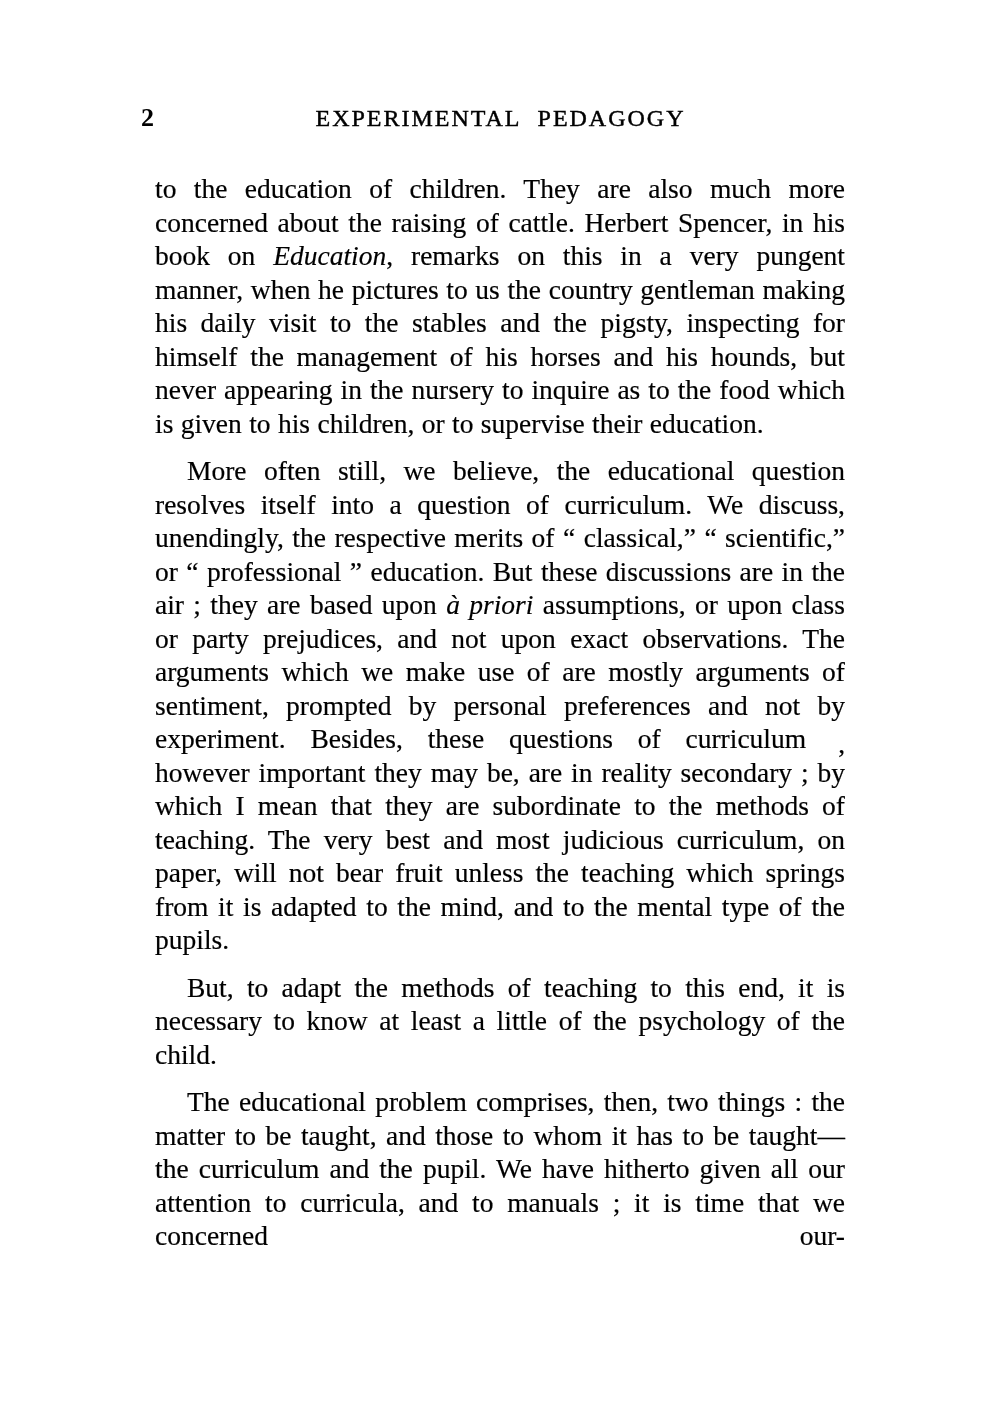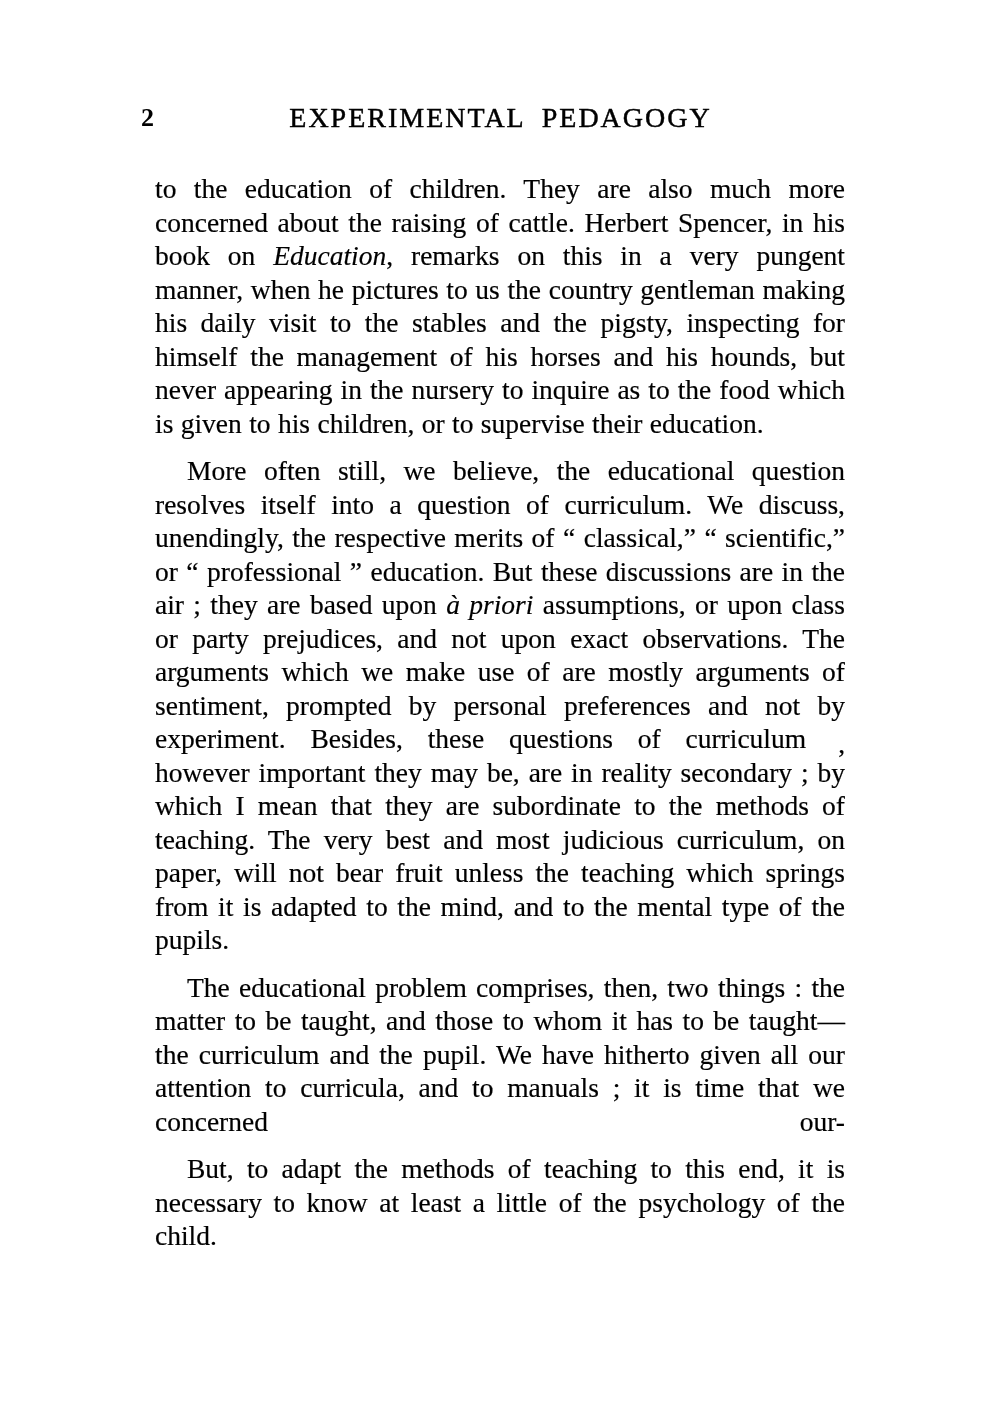--- a/index.html
+++ b/index.html
@@ -33,21 +33,21 @@
     font-weight: 700;
     line-height: 30px;
     letter-spacing: 0px;
   }
   .running-title {
     position: absolute;
     left: 0;
     top: 0;
     width: 717px;
     text-align: center;
-    font-size: 28px;
+    font-size: 24px;
     line-height: 34px;
     letter-spacing: 2.0px;
     text-indent: 2.0px;
     font-weight: 400;
     
     -webkit-text-stroke: 0.45px #000;
   }
   .running-title .gap {
     display: inline-block;
     width: 16px;
@@ -102,19 +102,19 @@
       <span>EXPERIMENTAL</span><span class="gap"></span><span>PEDAGOGY</span>
     </div>
   </div>
 
   <div class="body">
 
     <p class="para noindent"><span>to the education of children.  They are also much more concerned about the raising of cattle.  Herbert Spencer, in his book on </span><i>Education</i><span>, remarks on this in a very pungent manner, when he pictures to us the country gentleman making his daily visit to the stables and the pigsty, inspecting for himself the management of his horses and his hounds, but never appearing in the nursery to inquire as to the food which is given to his children, or to supervise their education.</span></p>
 
     <p class="para"><span>More often still, we believe, the educational question resolves itself into a question of curriculum.  We discuss, unendingly, the respective merits of “ classical,” “ scientific,” or “ professional ” education.  But these discussions are in the air ; they are based upon </span><i class="nb">à priori</i><span> assumptions, or upon class or party prejudices, and not upon exact observations.  The arguments which we make use of are mostly arguments of sentiment, prompted by personal preferences and not by experiment.  Besides, these questions of curriculum</span><span class="lowcomma">,</span><span> however important they may be, are in reality secondary ; by which I mean that they are subordinate to the methods of teaching.  The very best and most judicious curriculum, on paper, will not bear fruit unless the teaching which springs from it is adapted to the mind, and to the mental type of the pupils.</span></p>
 
+    <p class="para">But, to adapt the methods of teaching to this end, it is necessary to know at least a little of the psychology of the child.</p>
+
     <p class="para force-justify-last">The educational problem comprises, then, two things : the matter to be taught, and those to whom it has to be taught—the curriculum and the pupil. We have hitherto given all our attention to curricula, and to manuals ; it is time that we concerned our-</p>
-
-    <p class="para">But, to adapt the methods of teaching to this end, it is necessary to know at least a little of the psychology of the child.</p>
 
   </div>
 
 </div>
 
 </body></html>

